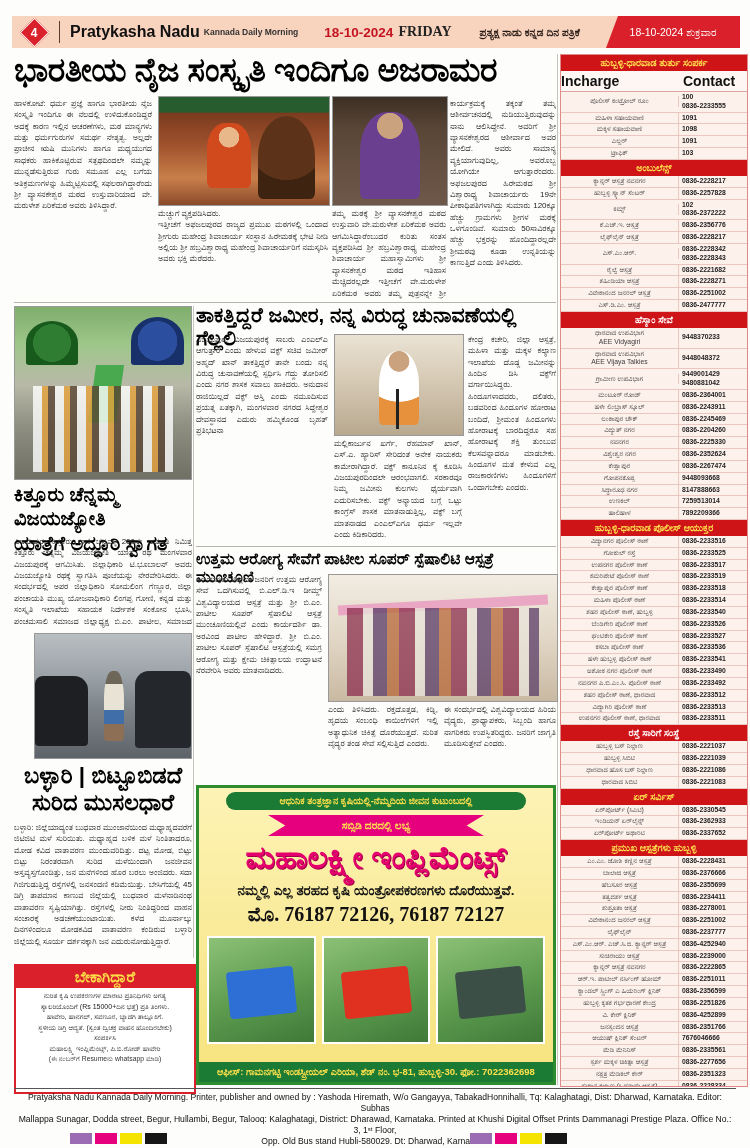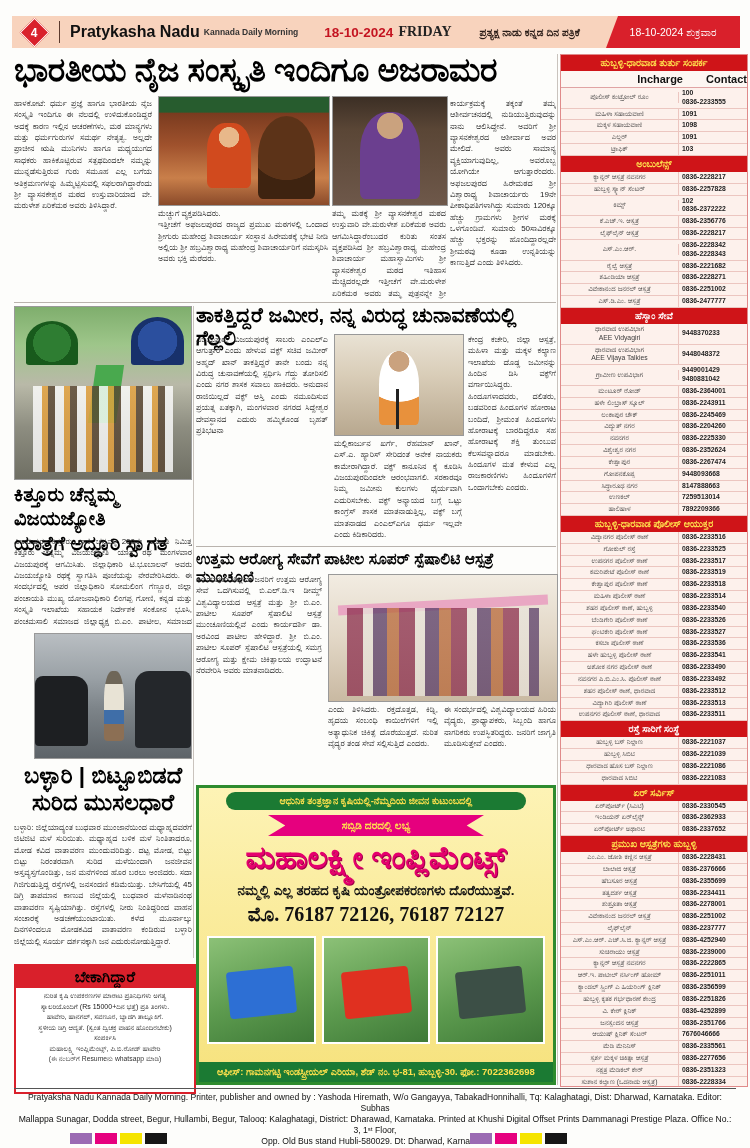--- a/index.html
+++ b/index.html
@@ -25,27 +25,27 @@
   .pre{white-space:pre-line;}
   .h2{position:absolute;font-weight:800;color:#000;}
   .photo{position:absolute;overflow:hidden;border:1px solid #999;}
   .rule-v{position:absolute;width:1px;background:#c9c3bd;}
   .rule-h{position:absolute;height:1px;background:#b9b3ad;}
   
   .dir{position:absolute;left:560px;top:54px;width:186px;height:1031px;border:1px solid #e08a8a;background:#fdf1ec;overflow:hidden;}
   .dir-sec{background:#cf1418;color:#fff;font-size:9.5px;font-weight:800;text-align:center;padding:2px 1px;}
   .dir-sec.accent{color:#ffe14d;}
   .dir-cols{display:flex;border-bottom:1px solid #e0a3a3;background:#fdf6f2;}
-  .dir-cols span{font-size:11px;font-weight:800;color:#111;text-align:right;padding:2px 0;}
+  .dir-cols span{font-size:14px;font-weight:800;color:#111;text-align:left;padding:2px 0;}
   .dir-row{display:flex;border-bottom:1px solid #ecc6c0;align-items:center;}
   .dir-name{flex:1;font-size:6.8px;line-height:1.3;color:#3a3a3a;text-align:center;padding:1px 2px;white-space:pre-line;border-right:1px solid #ecc6c0;}
   .dir-contact{width:62px;font-size:6.8px;line-height:1.3;font-weight:700;color:#222;padding:1px 3px;white-space:pre-line;}
   
   .wanted{position:absolute;left:14px;top:964px;width:178px;height:126px;border:2px solid #d9202b;background:#fff;}
-  .wanted-hd{background:#d9202b;color:#000000;font-size:15px;font-weight:800;text-align:center;padding:2px 0;}
+  .wanted-hd{background:#d9202b;color:#fde047;font-size:15px;font-weight:800;text-align:center;padding:2px 0;}
   .wanted-body{font-size:7px;line-height:1.5;text-align:center;color:#222;padding:3px 4px 0;white-space:pre-line;}
   .wanted-phone{font-size:17px;font-weight:800;color:#1a3fd4;text-align:center;margin-top:2px;}
   .wanted-note{font-size:6.8px;text-align:center;color:#333;margin-top:1px;}
   
   .ad{position:absolute;left:196px;top:785px;width:360px;height:300px;border:3px solid #2e8b2e;
       background:linear-gradient(180deg,#fdf3b5,#f6e27d);box-sizing:border-box;}
   .ad-pill{position:absolute;left:50%;transform:translateX(-50%);top:4px;width:300px;background:#1b7a33;border-radius:9px;
            color:#ffe14d;font-size:9.5px;font-weight:800;text-align:center;padding:3px 0;}
   .ad-ribbon{position:absolute;left:50%;transform:translateX(-50%);top:27px;width:216px;background:#e6007e;
              clip-path:polygon(0 0,100% 0,92% 50%,100% 100%,0 100%,8% 50%);

